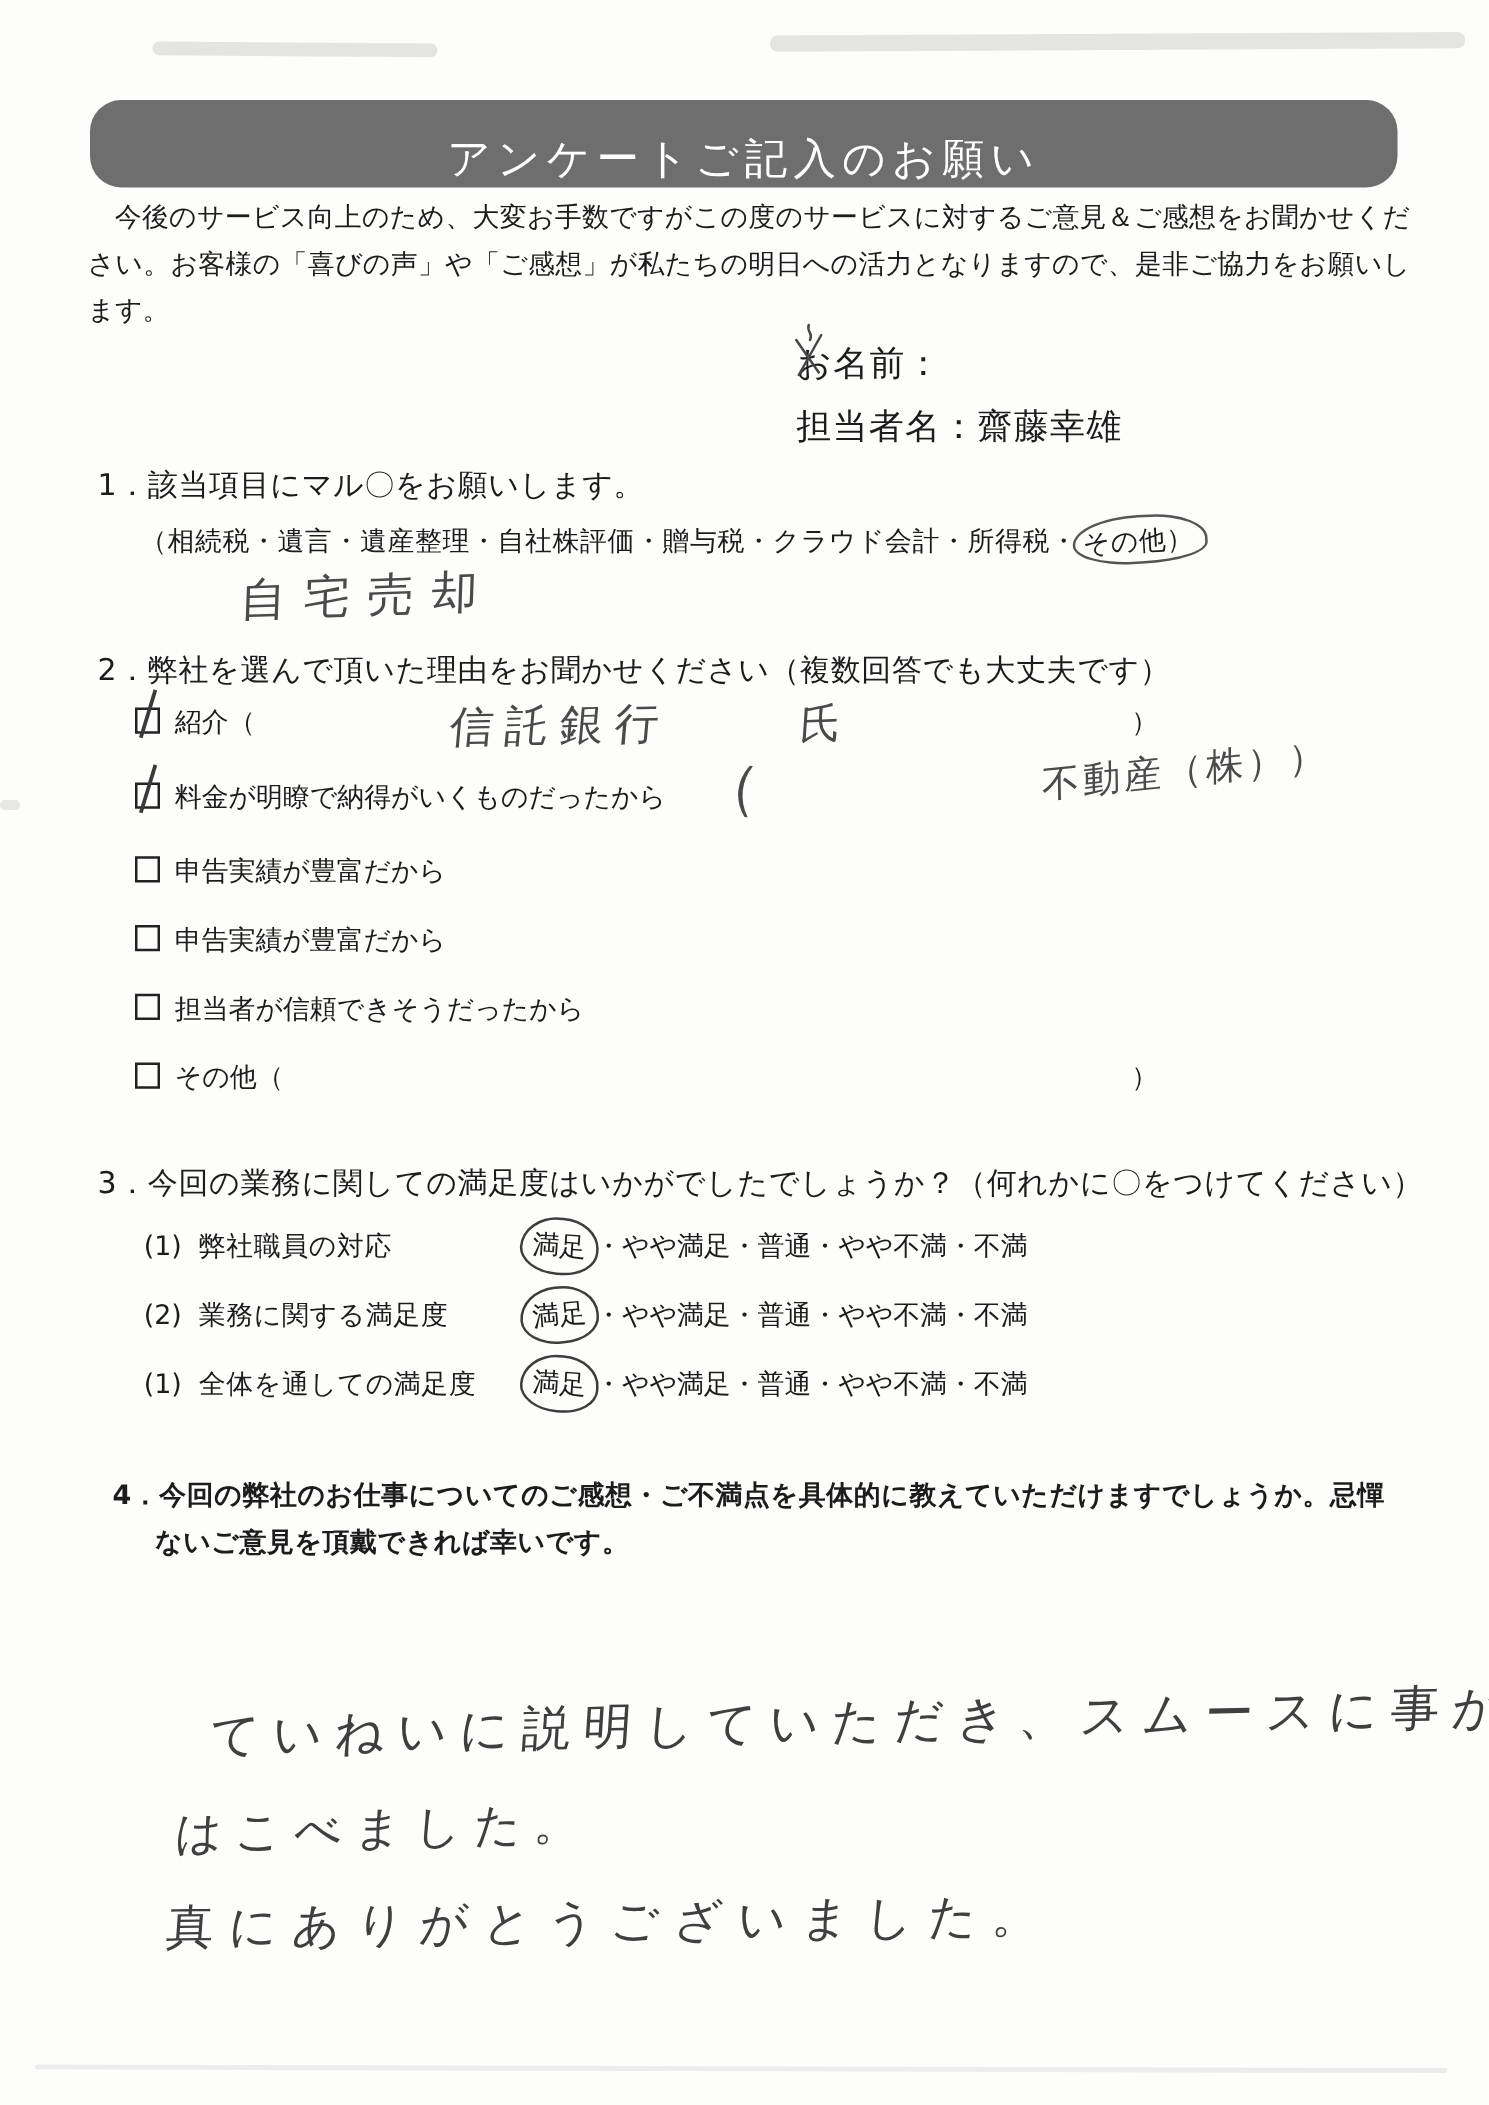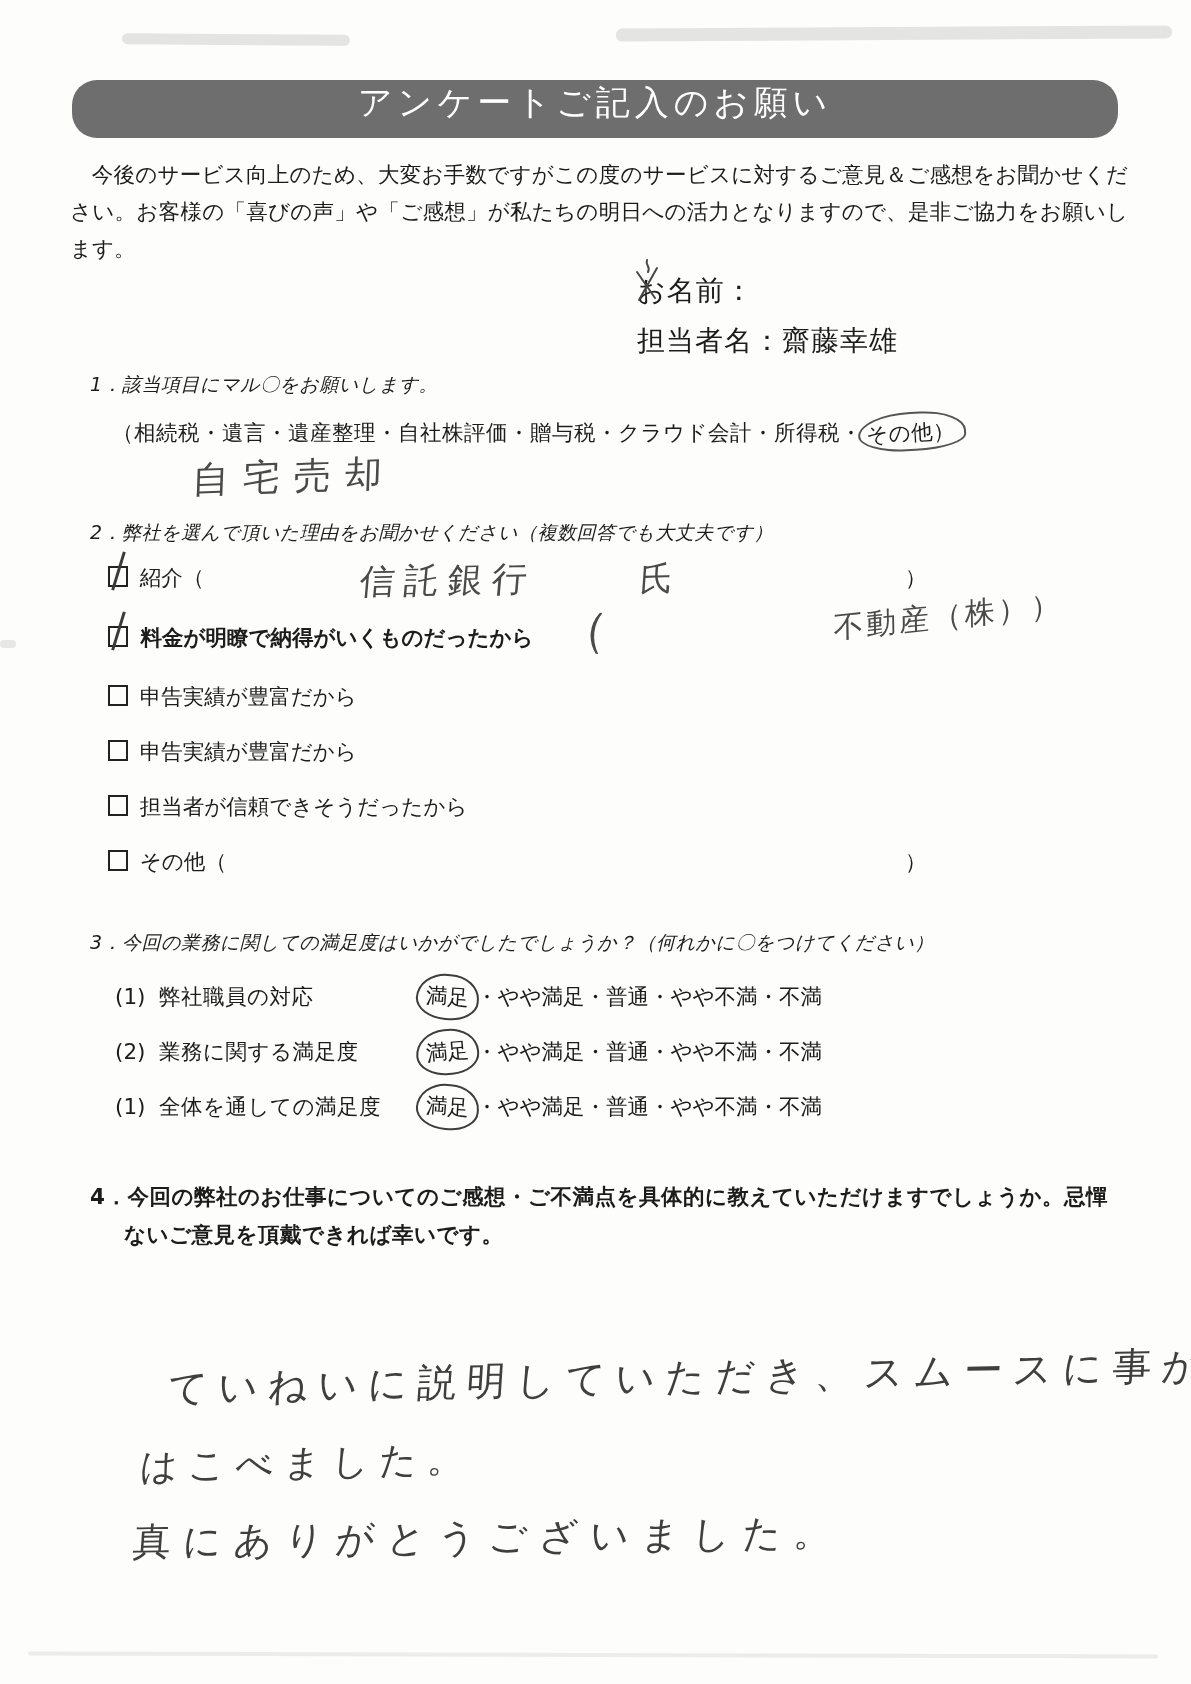--- a/index.html
+++ b/index.html
@@ -12,35 +12,35 @@
     overflow:hidden;
   }
   
   .smudge{position:absolute;background:#c6c6c6;opacity:.45;border-radius:6px;}
   .smudge.tl{left:122px;top:34px;width:228px;height:11px;transform:rotate(.4deg);}
   .smudge.tr{left:616px;top:27px;width:556px;height:13px;transform:rotate(-.3deg);}
   .smudge.bottom{left:28px;top:1653px;width:1130px;height:4px;opacity:.3;transform:rotate(.15deg);}
   .smudge.left-mid{left:0;top:640px;width:16px;height:8px;opacity:.4;}
 
   .banner{
-    position:absolute;left:72px;top:80px;width:1046px;height:58px;
+    position:absolute;left:72px;top:80px;width:1046px;height:70px;
     background:#6e6e6e;color:#ffffff;
-    display:flex;align-items:flex-start;justify-content:center;
+    display:flex;align-items:flex-end;justify-content:center;
     font-size:34px;letter-spacing:5px;font-weight:500;border-radius:25px;
   }
   .intro{
     position:absolute;left:70px;top:156px;width:1058px;
     font-size:21.5px;line-height:37px;text-align:justify;margin:0;
   }
   .name-row{position:absolute;left:637px;font-size:28px;letter-spacing:1px;text-align:right;}
   .name-row.customer{top:272px;}
   .name-row.staff{top:322px;}
   .scribble-svg{position:absolute;left:-6px;top:-14px;}
 
-  .q-title{position:absolute;left:90px;font-size:19px;letter-spacing:.5px;font-style:italic;}
+  .q-title{position:absolute;left:78px;font-size:24px;letter-spacing:.5px;}
   .q1-title{top:372px;}
   .q1-options{position:absolute;left:112px;top:418px;font-size:21.5px;letter-spacing:.5px;}
   .hand{color:#4a4a4a;}
   .hand-circle{
     display:inline-block;position:relative;
     border:2px solid #555;border-radius:54% 46% 52% 48% / 62% 58% 42% 48%;
     padding:4px 9px 2px 6px;margin:-8px -9px -8px -4px;
     transform:rotate(-3deg);
   }
   .q1-hand-answer{
@@ -133,21 +133,21 @@
 
   <div class="q-title q2-title">2．弊社を選んで頂いた理由をお聞かせください（複数回答でも大丈夫です）</div>
 
   <div class="cb-row" style="top:563px;">
     <span class="cb checked"></span>
     <span>紹介（</span>
     <span class="hand-in-paren-1 hand">信託銀行</span>
     <span class="hand-in-paren-2 hand">氏</span>
     <span class="cb-close">）</span>
   </div>
-  <div class="cb-row" style="top:623px;font-weight:bold;">
+  <div class="cb-row" style="top:623px;">
     <span class="cb checked"></span>
     <span>料金が明瞭で納得がいくものだったから</span>
   </div>
   <div class="cb-row" style="top:682px;">
     <span class="cb"></span>
     <span>申告実績が豊富だから</span>
   </div>
   <div class="cb-row" style="top:792px;">
     <span class="cb"></span>
     <span>担当者が信頼できそうだったから</span>

